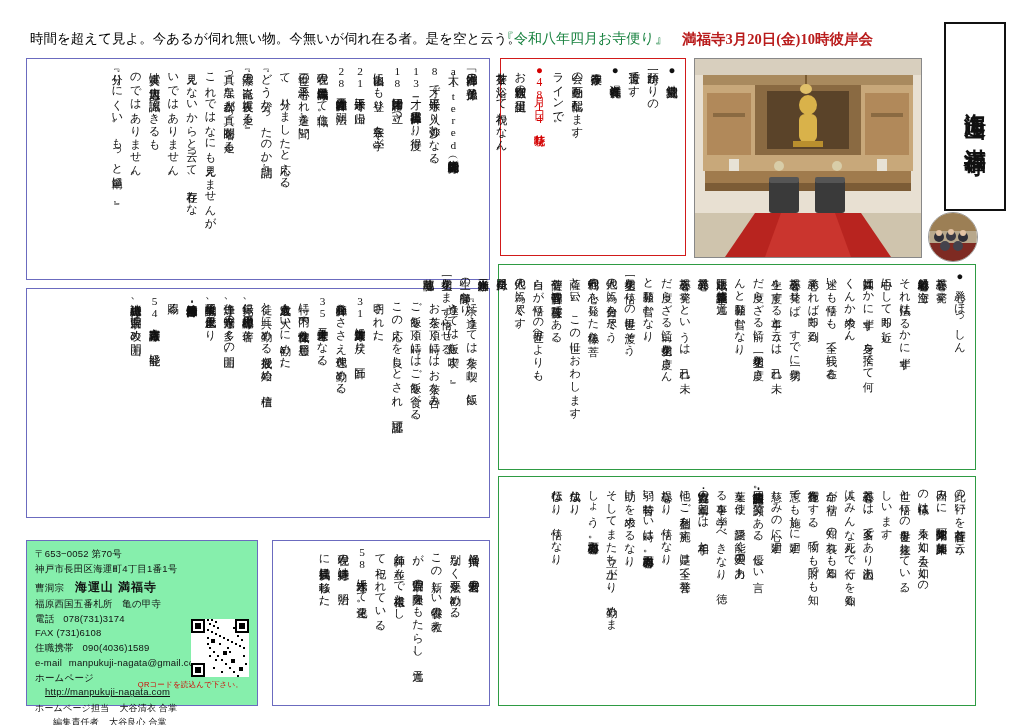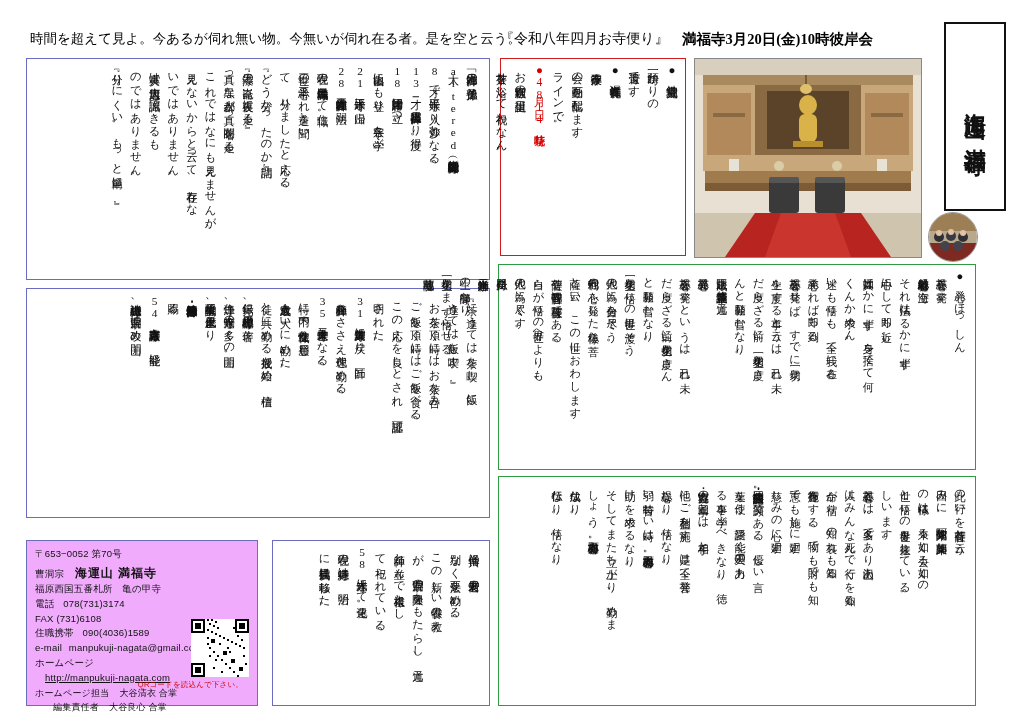--- a/index.html
+++ b/index.html
@@ -33,28 +33,28 @@
     width: 440px;
     font-size: 13.5px;
     white-space: nowrap;
     color: #000;
   }
   #header-mid {
     left: 500px;
     top: 30px;
     font-size: 14px;
     white-space: nowrap;
-    color: #000000;
+    color: #15803d;
   }
   #header-red {
     left: 682px;
     top: 30px;
     font-size: 14.5px;
     white-space: nowrap;
-    color: #000000;
+    color: #b91c1c;
     font-weight: bold;
   }
 
   
   #masthead {
     right: 18px;
     top: 22px;
     width: 58px;
     height: 185px;
     border: 2px solid #111;
@@ -168,21 +168,21 @@
   #green-top .vcols .vtext,
   #green-bottom .vcols .vtext { font-size: 11.2px; line-height: 1.28; }
 
   
   #address-box {
     left: 26px;
     top: 540px;
     width: 232px;
     height: 166px;
     border: 1px solid #6b6bbf;
-    background: #f0abfc;
+    background: #86efac;
     padding: 6px 8px;
     box-sizing: border-box;
     font-family: "Liberation Sans", sans-serif;
     font-size: 9.5px;
     line-height: 1.55;
     letter-spacing: 0.02em;
   }
   #address-box .line { white-space: nowrap; }
   #address-box .temple {
     font-size: 12px;
@@ -435,20 +435,21 @@
       <div class="vtext">禅師と並んで太祖様とし</div>
       <div class="vtext">て祀られている。</div>
       <div class="vtext">58才永光寺にて遷化。</div>
       <div class="vtext">現在の總持寺は、明治</div>
       <div class="vtext">に横浜鶴見に移転した。</div>
     </div>
   </div>
 
   <div class="abs" id="address-box">
     <div class="line">〒653−0052 第70号</div>
+    <div class="line">神戸市長田区海運町4丁目1番1号</div>
     <div class="line" style="margin-top:2px;">
       <span class="sect">曹洞宗</span>
       <span class="temple" style="margin-left:8px;">海運山 満福寺</span>
     </div>
     <div class="line">福原西国五番札所　亀の甲寺</div>
     <div class="line">
       <span>電話</span>
       <span style="margin-left:6px;">078(731)3174</span>
     </div>
     <div class="line">

